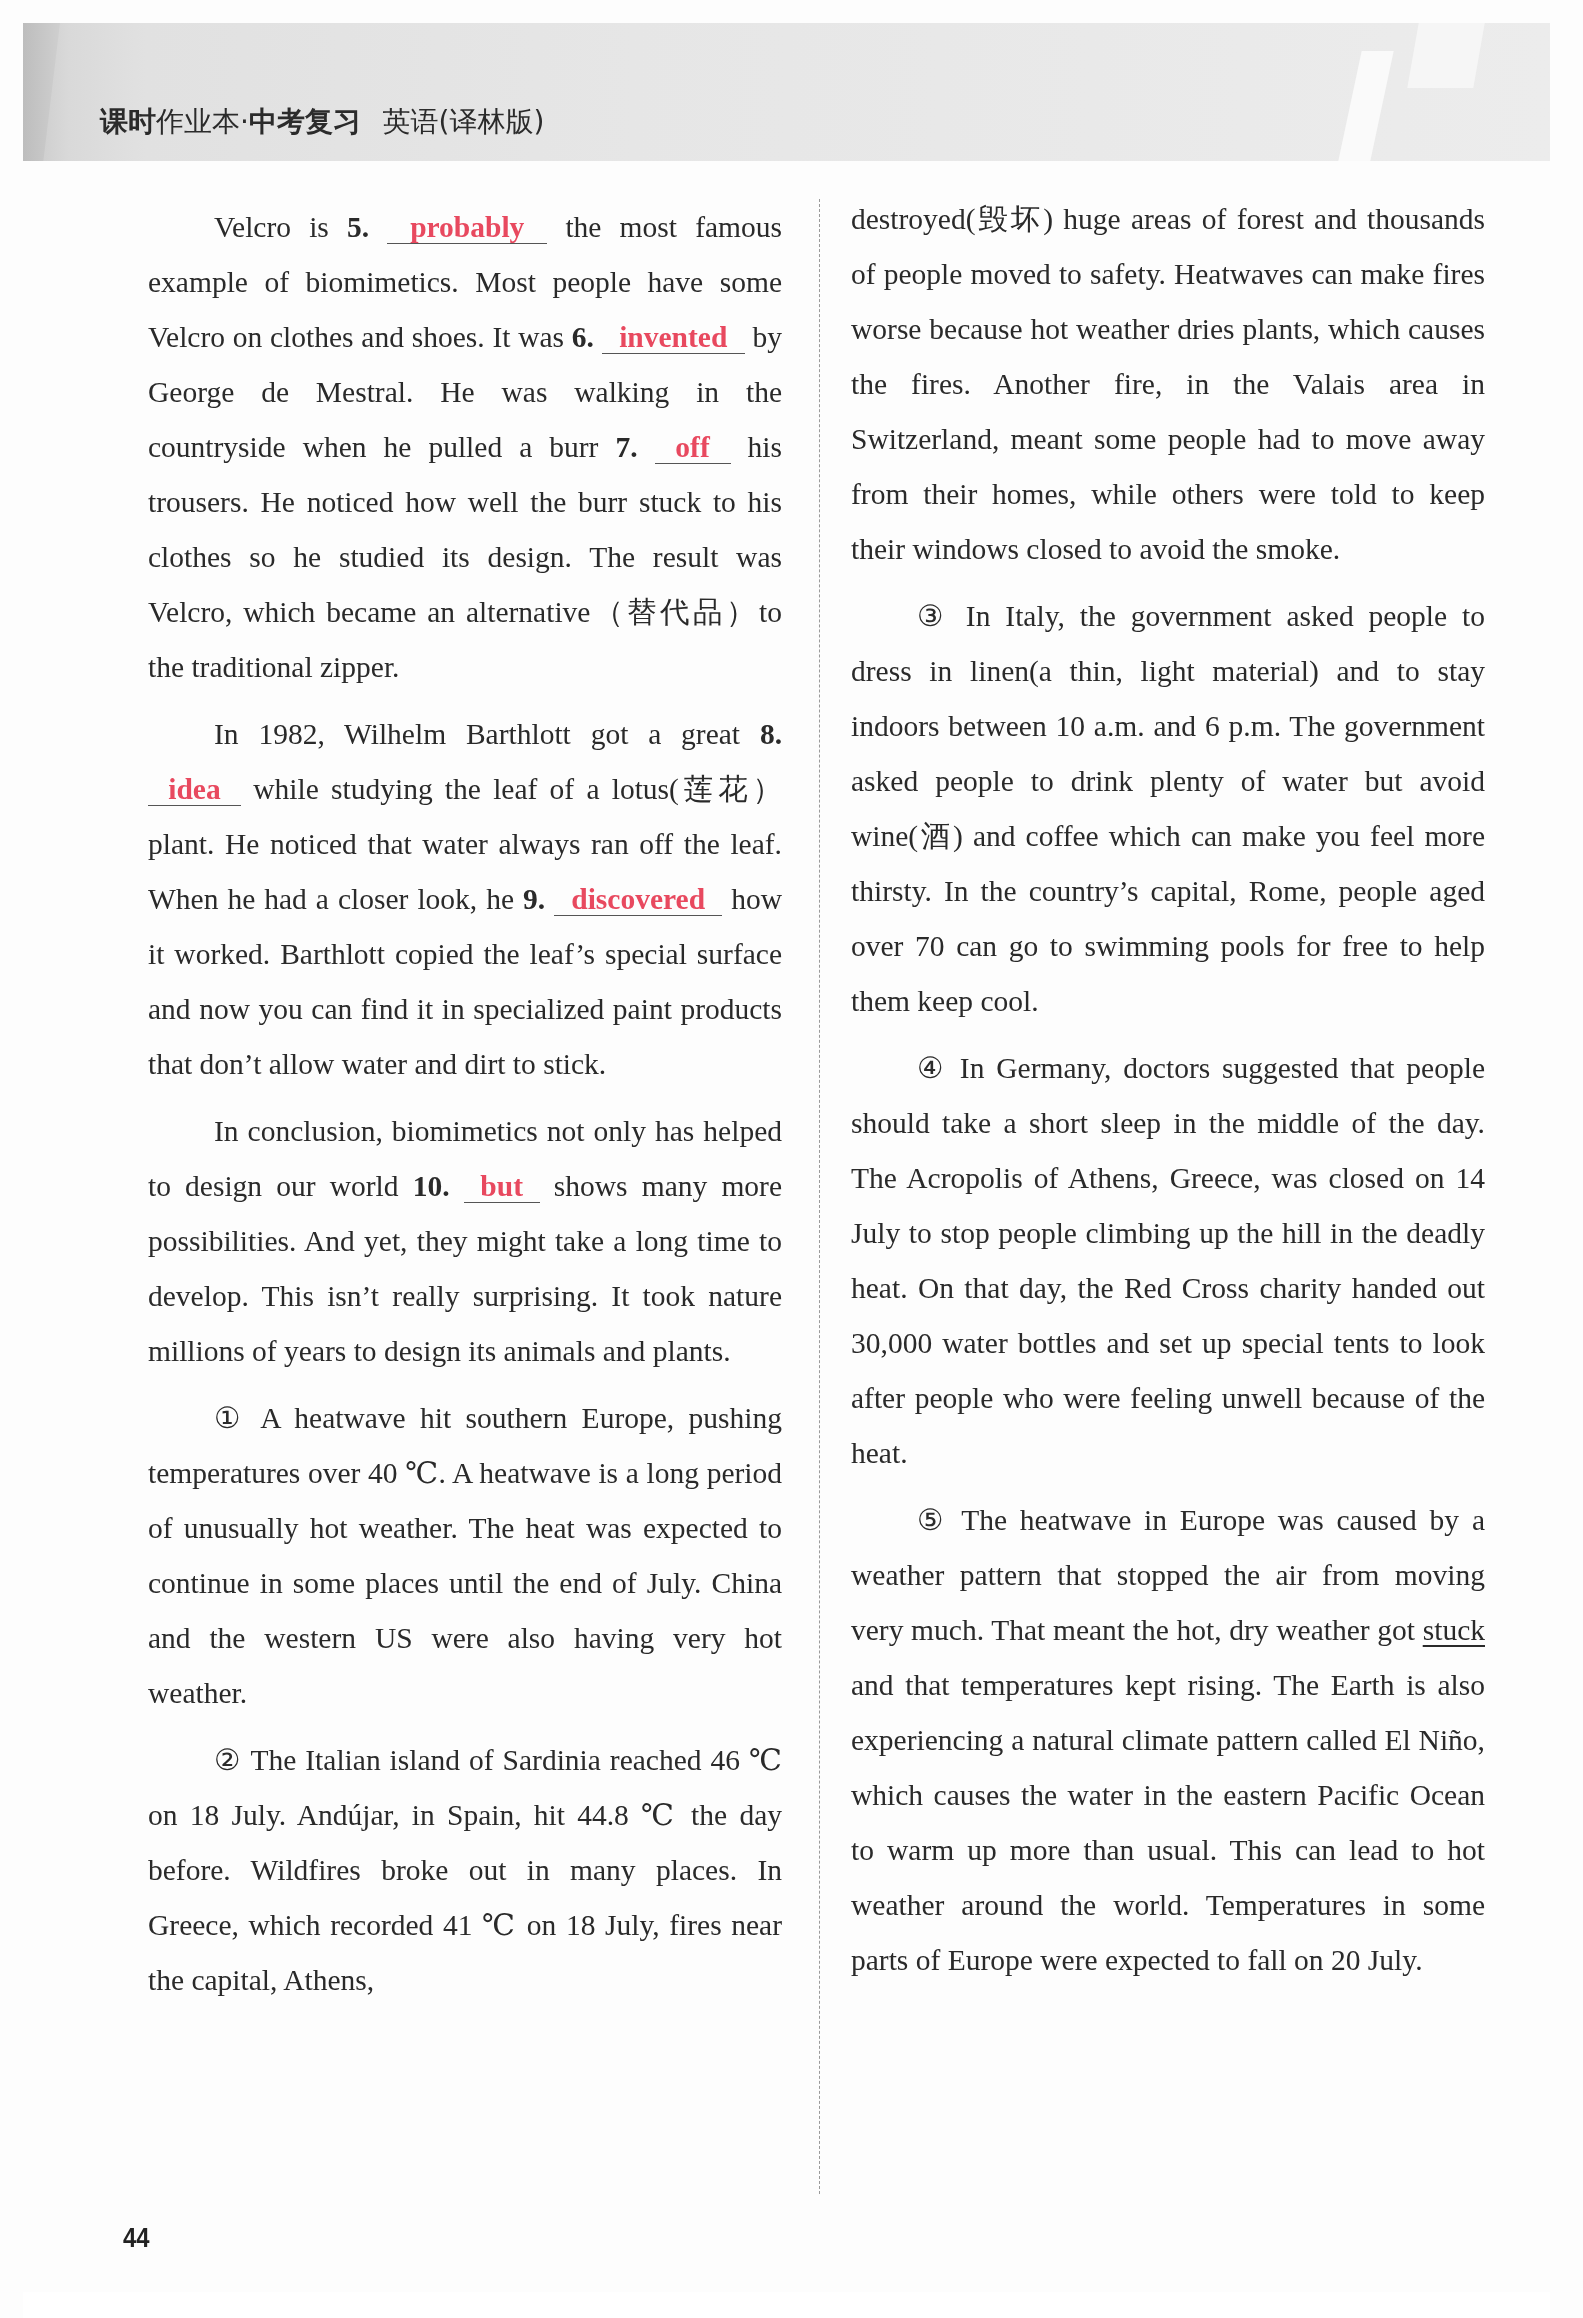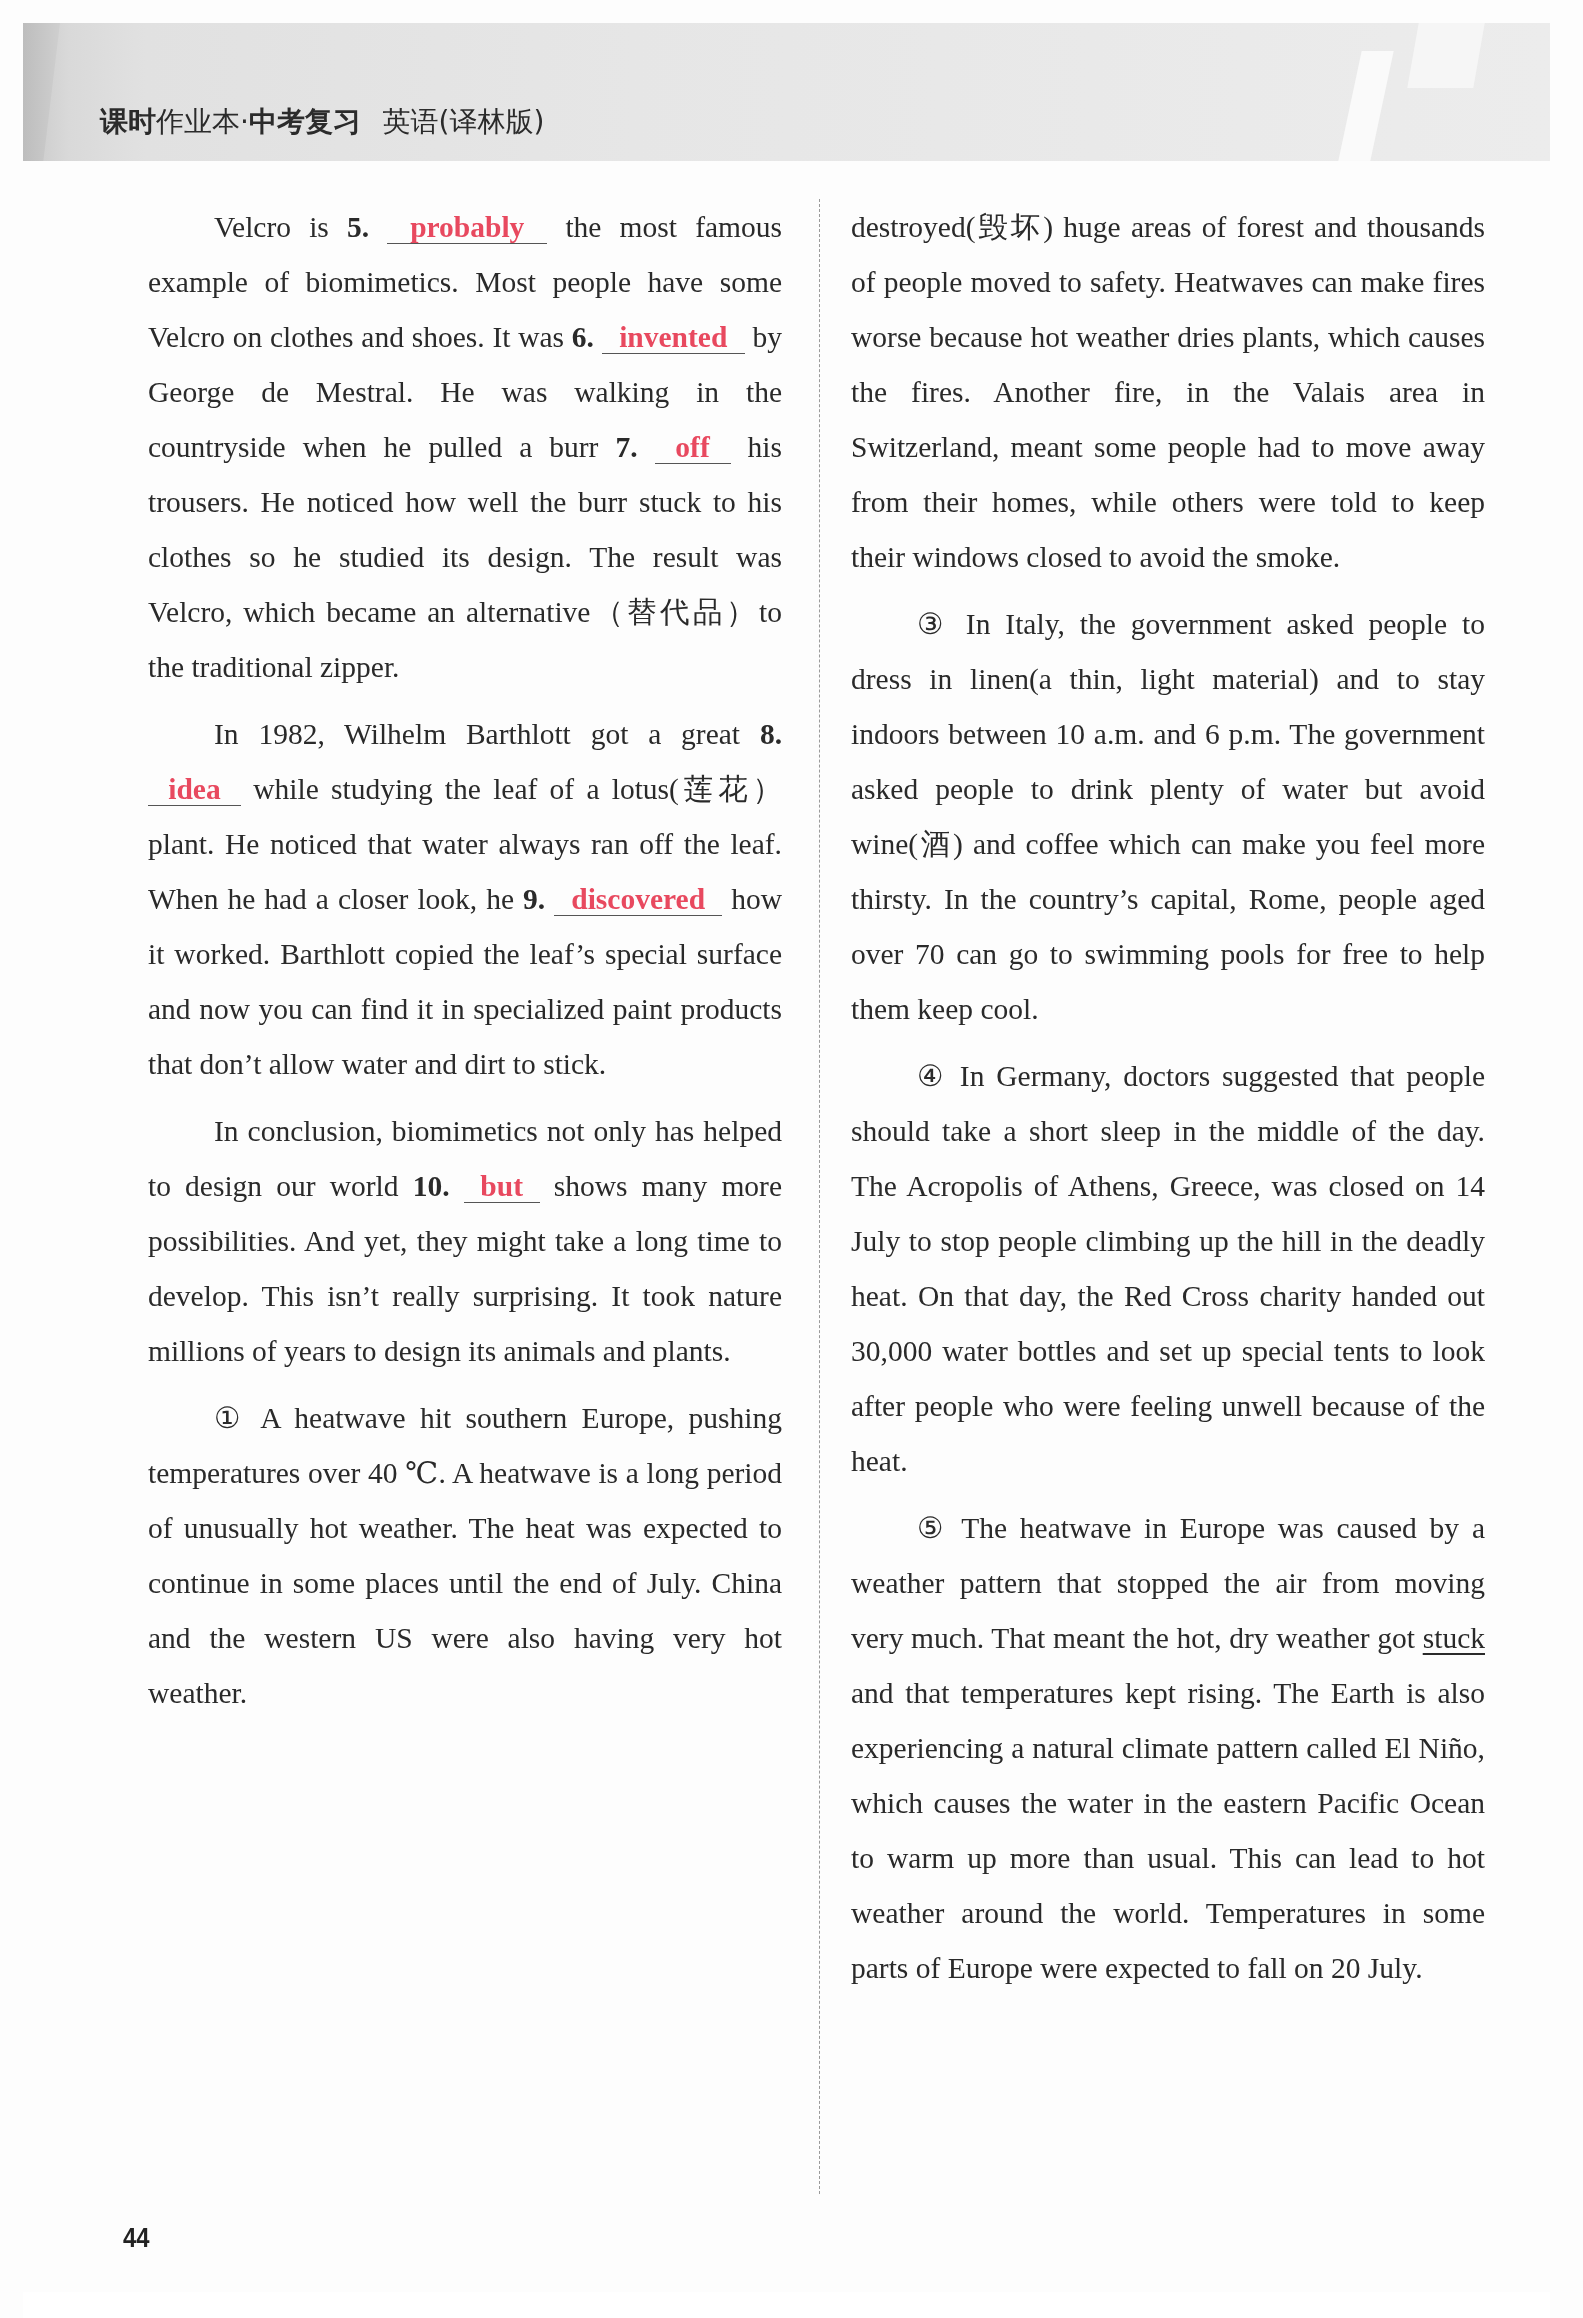--- a/index.html
+++ b/index.html
@@ -24,21 +24,21 @@
   }
   .header-title {
     position: absolute; left: 100px; top: 103px; font-family: "DejaVu Sans", sans-serif;
     font-size: 28px; color: #2b2b2b; letter-spacing: 0px; white-space: nowrap; text-align: center;
   }
   .header-title .b { font-weight: bold; }
   .header-title .gap { display: inline-block; width: 21.6px; }
 
   .col { position: absolute; top: 188px; width: 658px; font-size: 29.5px; line-height: 55px; }
   .col.left { left: 136px; }
-  .col.right { left: 839px; width: 658px; top: 188px; line-height: 55px; }
+  .col.right { left: 839px; width: 658px; top: 180px; line-height: 55px; }
   .col p { margin: 12px; text-align: justify; text-align-last: auto; }
   .col p.indent { text-indent: 66px; }
   .blank { display: inline-block; border-bottom: 1.7px solid #555; text-align: center;
            color: #e8495f; font-weight: bold; line-height: 1.05; padding: 0 5px; text-indent: 0; }
   .blank.w5 { min-width: 150px; }
   .blank.w6 { min-width: 133px; }
   .blank.w7 { min-width: 66px; }
   .blank.w8 { min-width: 83px; }
   .blank.w9 { min-width: 158px; }
   .blank.w10 { min-width 66px; min-width: 66px; }
@@ -66,20 +66,21 @@
 
 <div class="col left">
   <p class="indent"><span>Velcro is </span><span class="num">5.</span> <span class="blank w5">probably</span><span> the most famous example of biomimetics. Most people have some Velcro on clothes and shoes. It was </span><span class="num">6.</span> <span class="blank w6">invented</span><span> by George de Mestral. He was walking in the countryside when he pulled a burr </span><span class="num">7.</span> <span class="blank w7">off</span><span> his trousers. He noticed how well the burr stuck to his clothes so he studied its design. The result was Velcro, which became an alternative（替代品）to the traditional zipper.</span></p>
 
   <p class="indent"><span>In 1982, Wilhelm Barthlott got a great </span><span class="num">8.</span> <span class="blank w8">idea</span><span> while studying the leaf of a lotus(莲花）plant. He noticed that water always ran off the leaf. When he had a closer look, he </span><span class="num">9.</span> <span class="blank w9">discovered</span><span> how it worked. Barthlott copied the leaf’s special surface and now you can find it in specialized paint products that don’t allow water and dirt to stick.</span></p>
 
   <p class="indent"><span>In conclusion, biomimetics not only has helped to design our world </span><span class="num">10.</span> <span class="blank w10">but</span><span> shows many more possibilities. And yet, they might take a long time to develop. This isn’t really surprising. It took nature millions of years to design its animals and plants.</span></p>
 
 
   <p class="indent">① A heatwave hit southern Europe, pushing temperatures over 40 ℃. A heatwave is a long period of unusually hot weather. The heat was expected to continue in some places until the end of July. China and the western US were also having very hot weather.</p>
+  <p class="indent">② The Italian island of Sardinia reached 46 ℃ on 18 July. Andújar, in Spain, hit 44.8 ℃ the day before. Wildfires broke out in many places. In Greece, which recorded 41 ℃ on 18 July, fires near the capital, Athens,</p>
 </div>
 
 <div class="divider"></div>
 
 <div class="col right">
   <p>destroyed(毁坏) huge areas of forest and thousands of people moved to safety. Heatwaves can make fires worse because hot weather dries plants, which causes the fires. Another fire, in the Valais area in Switzerland, meant some people had to move away from their homes, while others were told to keep their windows closed to avoid the smoke.</p>
   <p class="indent">③ In Italy, the government asked people to dress in linen(a thin, light material) and to stay indoors between 10 a.m. and 6 p.m. The government asked people to drink plenty of water but avoid wine(酒) and coffee which can make you feel more thirsty. In the country’s capital, Rome, people aged over 70 can go to swimming pools for free to help them keep cool.</p>
   <p class="indent">④ In Germany, doctors suggested that people should take a short sleep in the middle of the day. The Acropolis of Athens, Greece, was closed on 14 July to stop people climbing up the hill in the deadly heat. On that day, the Red Cross charity handed out 30,000 water bottles and set up special tents to look after people who were feeling unwell because of the heat.</p>
   <p class="indent"><span>⑤ The heatwave in Europe was caused by a weather pattern that stopped the air from moving very much. That meant the hot, dry weather got </span><span class="underline">stuck</span><span> and that temperatures kept rising. The Earth is also experiencing a natural climate pattern called El Niño, which causes the water in the eastern Pacific Ocean to warm up more than usual. This can lead to hot weather around the world. Temperatures in some parts of Europe were expected to fall on 20 July.</span></p>
 </div>

